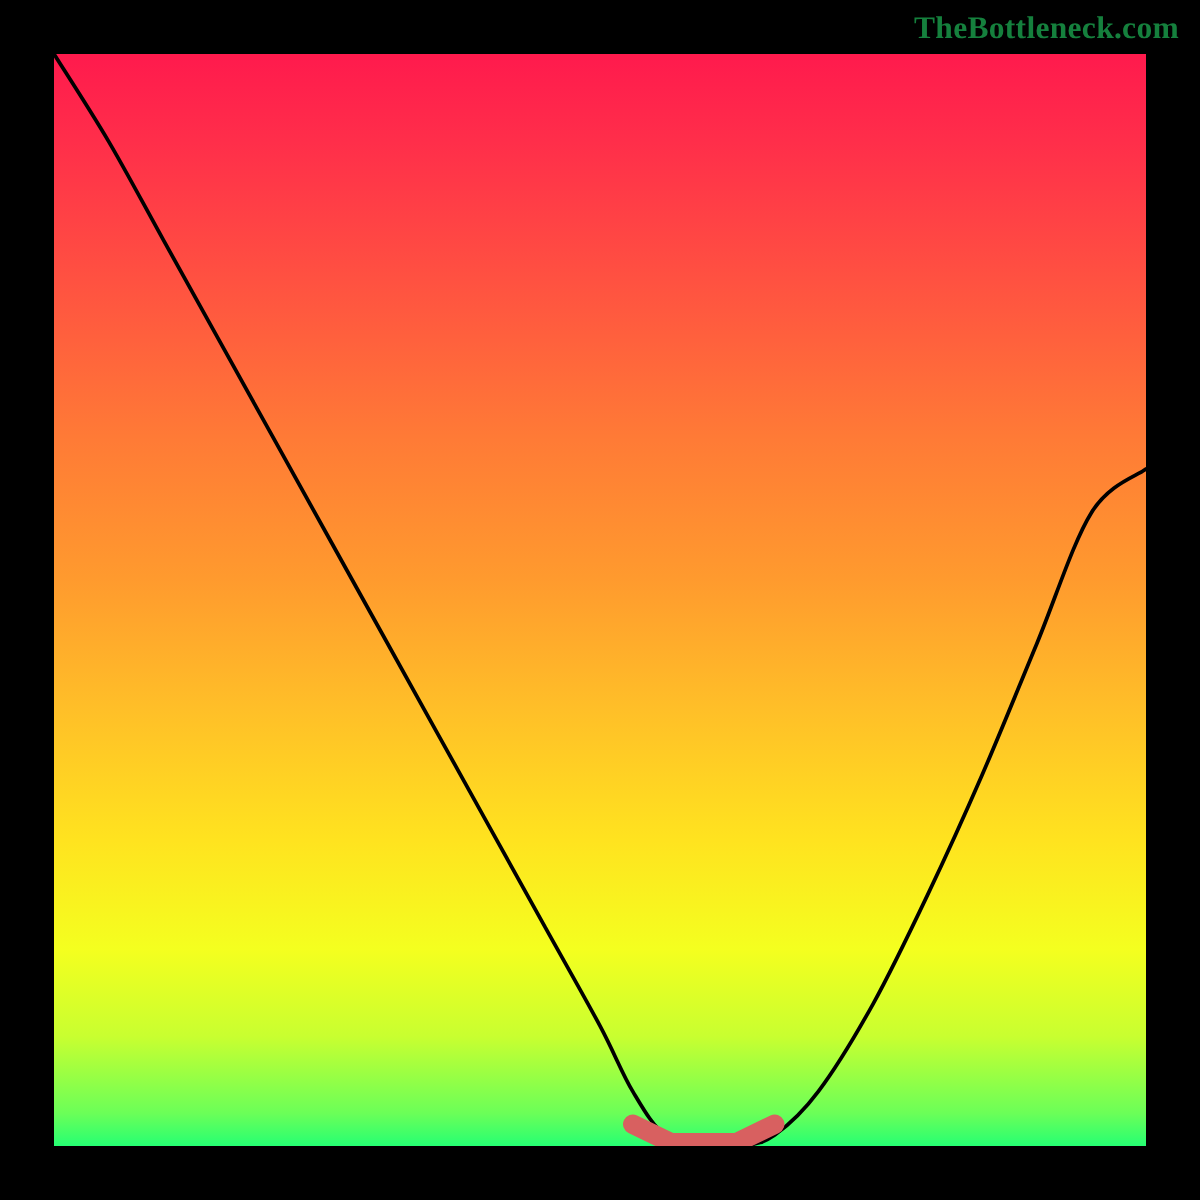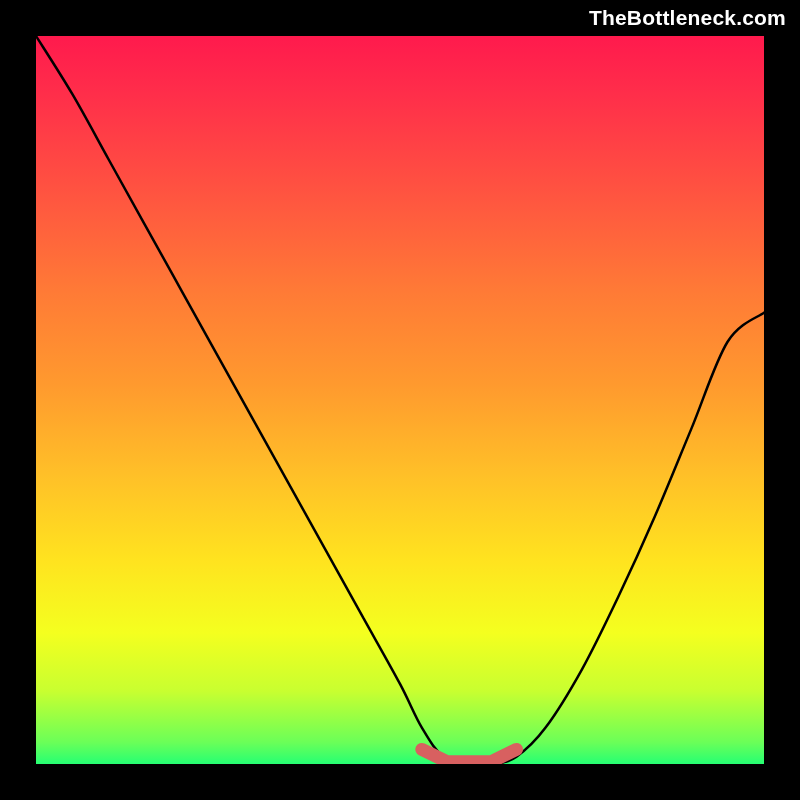--- a/index.html
+++ b/index.html
@@ -43,24 +43,24 @@
     left: 0;
     top: 0;
     width: 728px;
     height: 728px;
     pointer-events: none;
   }
   .watermark {
     position: absolute;
     top: 6px;
     right: 14px;
-    font-family: Liberation Sans, sans-serif;
+    font-family: Liberation Serif, serif;
     font-weight: 600;
     font-size: 21px;
-    color: #ffffff;
+    color: #15803d;
     letter-spacing: 0.2px;
     user-select: none;
   }
 </style>
 </head>
 <body>
 <div class="frame">
 
   <div class="watermark">TheBottleneck.com</div>
 

